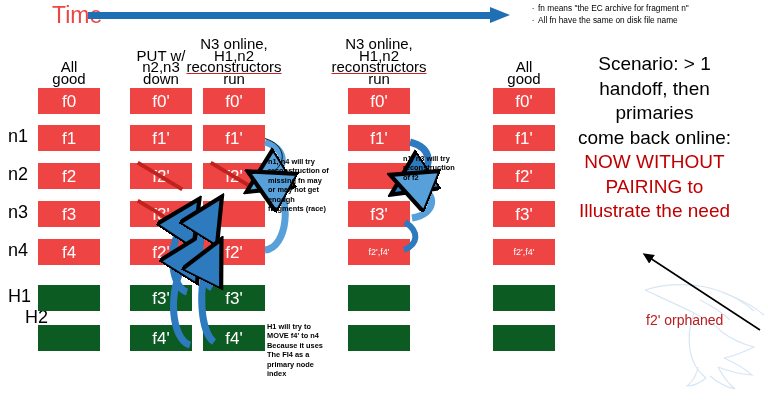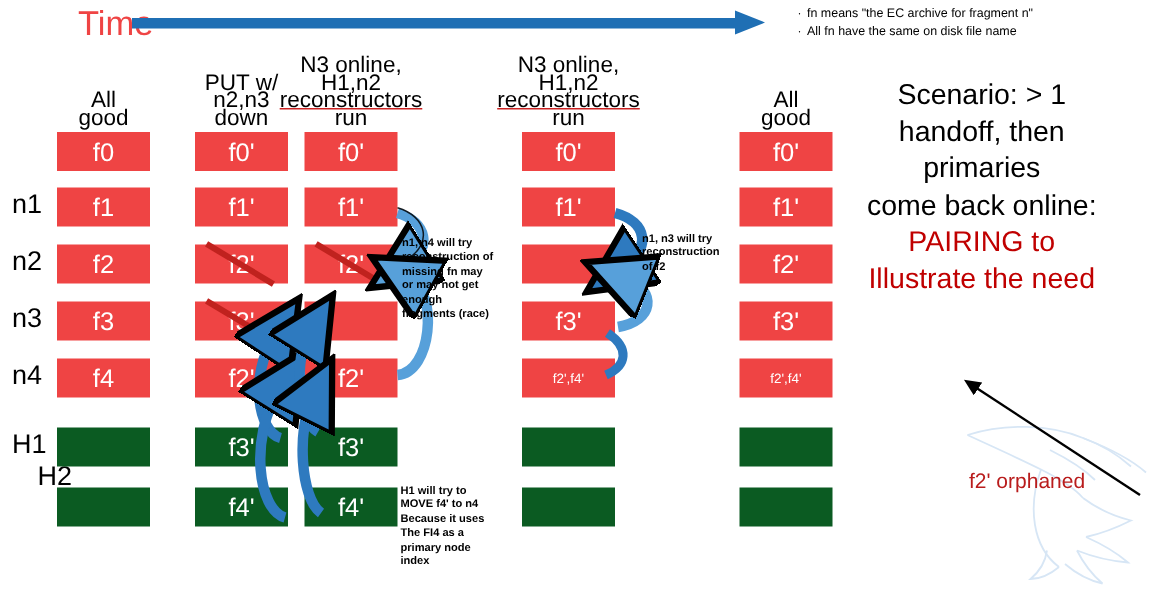--- a/index.html
+++ b/index.html
@@ -91,20 +91,21 @@
       <span class="bullet-dot">·</span>
       <span class="bullet-txt">All fn have the same on disk file name</span>
     </div>
   </div>
 
   <div class="abs" id="scenario">
     <div class="blk">Scenario:  &gt; 1</div>
     <div class="blk">handoff, then</div>
     <div class="blk">primaries</div>
     <div class="blk">come back online:</div>
+    <div class="red">NOW WITHOUT</div>
     <div class="red">PAIRING to</div>
     <div class="red">Illustrate the need</div>
   </div>
 
   <div id="headers-layer">
       <div class="abs colhead" style="left: 19px; top: 61px;">
         <div>All</div>
         <div>good</div>
       </div>
       <div class="abs colhead" style="left: 111px; top: 49.5px;">
@@ -284,17 +285,17 @@
     <g>
       <path d="M405,222 C420,232 418,244 404,250" stroke="#2E7ABF" stroke-width="6" fill="none"></path>
     </g>
 
     <g>
       <path d="M760,330 L650,258" stroke="#000" stroke-width="1.6" fill="none" marker-end="url(#blackhead)"></path>
     </g>
   </svg>
 
   <div class="abs anno" style="left:268px;top:157px;width:62px;">n1, n4 will try reconstruction of missing fn may or may not get enough fragments (race)</div>
-  <div class="abs anno" style="left:428px;top:154px;width:58px;">n1, n3 will try reconstruction of f2</div>
+  <div class="abs anno" style="left:403px;top:154px;width:58px;">n1, n3 will try reconstruction of f2</div>
   <div class="abs anno" style="left:267px;top:322px;width:66px;">H1 will try to MOVE f4' to n4 Because it uses The FI4 as a primary node index</div>
 
   <div class="abs" id="orphan-text">f2' orphaned</div>
 </div>
 
 </body></html>

